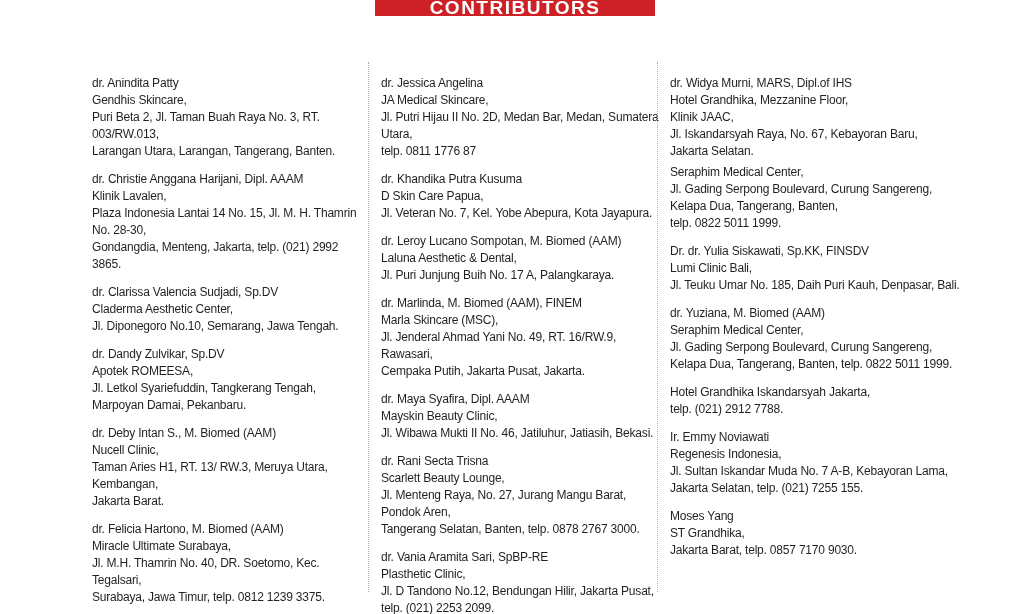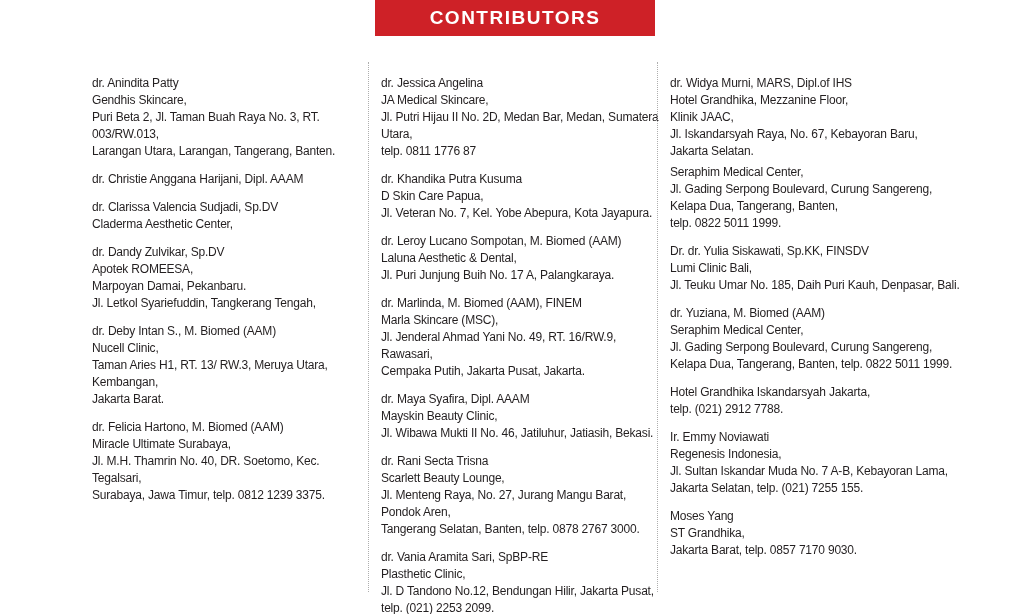--- a/index.html
+++ b/index.html
@@ -13,21 +13,21 @@
     height: 614px;
     overflow: hidden;
     font-family: "Liberation Sans", sans-serif;
     color: #231f20;
   }
   .banner {
     position: absolute;
     left: 375px;
     top: 0;
     width: 280px;
-    height: 36px;
+    height: 16px;
     background: #ce2127;
     display: flex;
     align-items: center;
     justify-content: center;
   }
   .banner-title {
     color: #ffffff;
     font-weight: bold;
     font-size: 19px;
     letter-spacing: 1.5px;
@@ -66,33 +66,39 @@
     <div class="entry">
       <div class="entry-name">dr. Anindita Patty</div>
       <div class="entry-par">
         <div class="entry-line">Gendhis Skincare,</div>
         <div class="entry-line">Puri Beta 2, Jl. Taman Buah Raya No. 3, RT. 003/RW.013,</div>
         <div class="entry-line">Larangan Utara, Larangan, Tangerang, Banten.</div>
       </div>
     </div>
     <div class="entry">
       <div class="entry-name">dr. Christie Anggana Harijani, Dipl. AAAM</div>
+      <div class="entry-par">
+        <div class="entry-line">Klinik Lavalen,</div>
+        <div class="entry-line">Plaza Indonesia Lantai 14 No. 15, Jl. M. H. Thamrin No. 28-30,</div>
+        <div class="entry-line">Gondangdia, Menteng, Jakarta, telp. (021) 2992 3865.</div>
+      </div>
     </div>
     <div class="entry">
       <div class="entry-name">dr. Clarissa Valencia Sudjadi, Sp.DV</div>
       <div class="entry-par">
         <div class="entry-line">Claderma Aesthetic Center,</div>
+        <div class="entry-line">Jl. Diponegoro No.10, Semarang, Jawa Tengah.</div>
       </div>
     </div>
     <div class="entry">
       <div class="entry-name">dr. Dandy Zulvikar, Sp.DV</div>
       <div class="entry-par">
         <div class="entry-line">Apotek ROMEESA,</div>
+        <div class="entry-line">Jl. Letkol Syariefuddin, Tangkerang Tengah,</div>
         <div class="entry-line">Marpoyan Damai, Pekanbaru.</div>
-        <div class="entry-line">Jl. Letkol Syariefuddin, Tangkerang Tengah,</div>
       </div>
     </div>
     <div class="entry">
       <div class="entry-name">dr. Deby Intan S., M. Biomed (AAM)</div>
       <div class="entry-par">
         <div class="entry-line">Nucell Clinic,</div>
         <div class="entry-line">Taman Aries H1, RT. 13/ RW.3, Meruya Utara, Kembangan,</div>
         <div class="entry-line">Jakarta Barat.</div>
       </div>
     </div>

